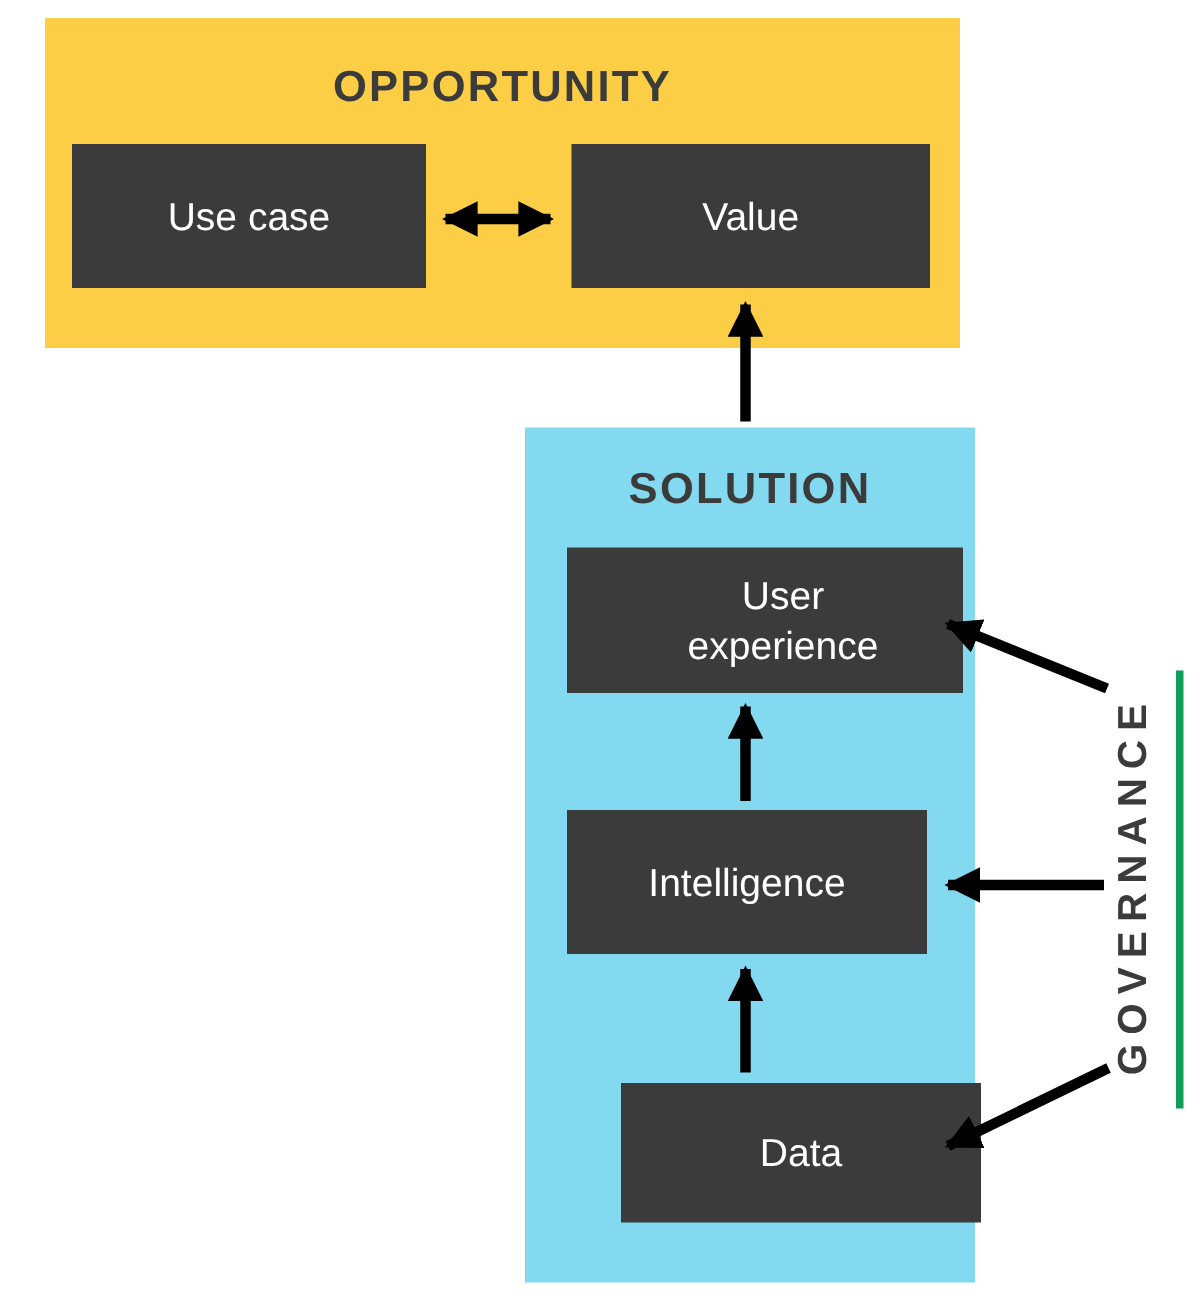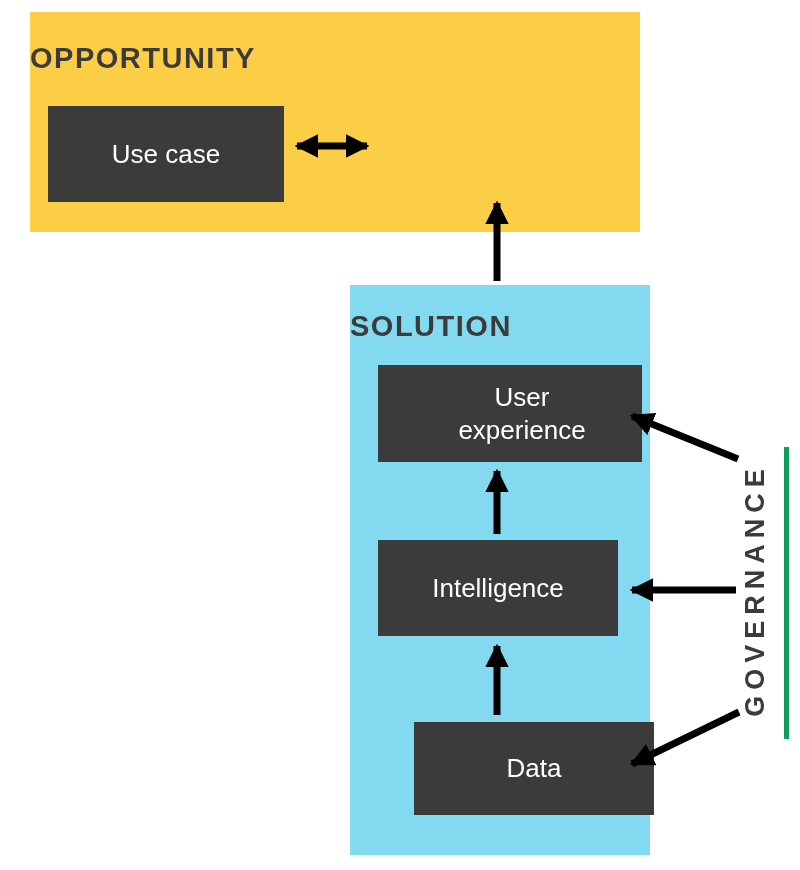--- a/index.html
+++ b/index.html
@@ -25,40 +25,40 @@
     background: var(--color-yellow, #FCCE45);
   }
   .panel-solution {
     left: 350px; top: 285px;
     width: 300px; height: 570px;
     background: var(--color-cyan, #82D9F0);
   }
   .panel-title {
     position: absolute;
     left: 0; right: 0;
-    text-align: left;
+    text-align: center;
     font-weight: bold;
     font-size: 29px;
     letter-spacing: 1.5px;
     color: var(--color-dark, #3B3B3B);
   }
   .panel-opportunity .panel-title { top: 30px; }
   .panel-solution .panel-title { top: 25px; }
   .node {
     position: absolute;
     background: var(--color-dark, #3B3B3B);
     color: var(--color-box_text, #FFFFFF);
     display: flex;
     align-items: center;
     justify-content: center;
     text-align: center;
     font-size: 26px;
     line-height: 1.25;
   }
-  .node-use-case { left: 48px;  top: 96px;  width: 236px; height: 96px; margin-top: 10px; }
+  .node-use-case { left: 48px;  top: 96px;  width: 236px; height: 96px; }
   .node-value    { left: 381px; top: 96px;  width: 239px; height: 96px; }
   .node-ux       { left: 378px; top: 365px; width: 240px; height: 97px; padding-left: 24px; }
   .node-intel    { left: 378px; top: 540px; width: 240px; height: 96px; text-align: right; }
   .node-data     { left: 378px; top: 722px; width: 240px; height: 93px; margin-left: 36px; }
   .node-ux .node-label { max-width: 170px; }
   .arrows {
     position: absolute;
     left: 0; top: 0;
     width: 800px; height: 870px;
     color: var(--color-arrow, #000000);
@@ -95,20 +95,23 @@
 <body>
 
 <div class="canvas">
 
   <div class="panel panel-opportunity">
     <div class="panel-title">OPPORTUNITY</div>
   </div>
   <div class="node node-use-case">
     <span class="node-label">Use case</span>
   </div>
+  <div class="node node-value">
+    <span class="node-label">Value</span>
+  </div>
 
   <div class="panel panel-solution">
     <div class="panel-title">SOLUTION</div>
   </div>
   <div class="node node-ux">
     <span class="node-label">User experience</span>
   </div>
   <div class="node node-intel">
     <span class="node-label">Intelligence</span>
   </div>

